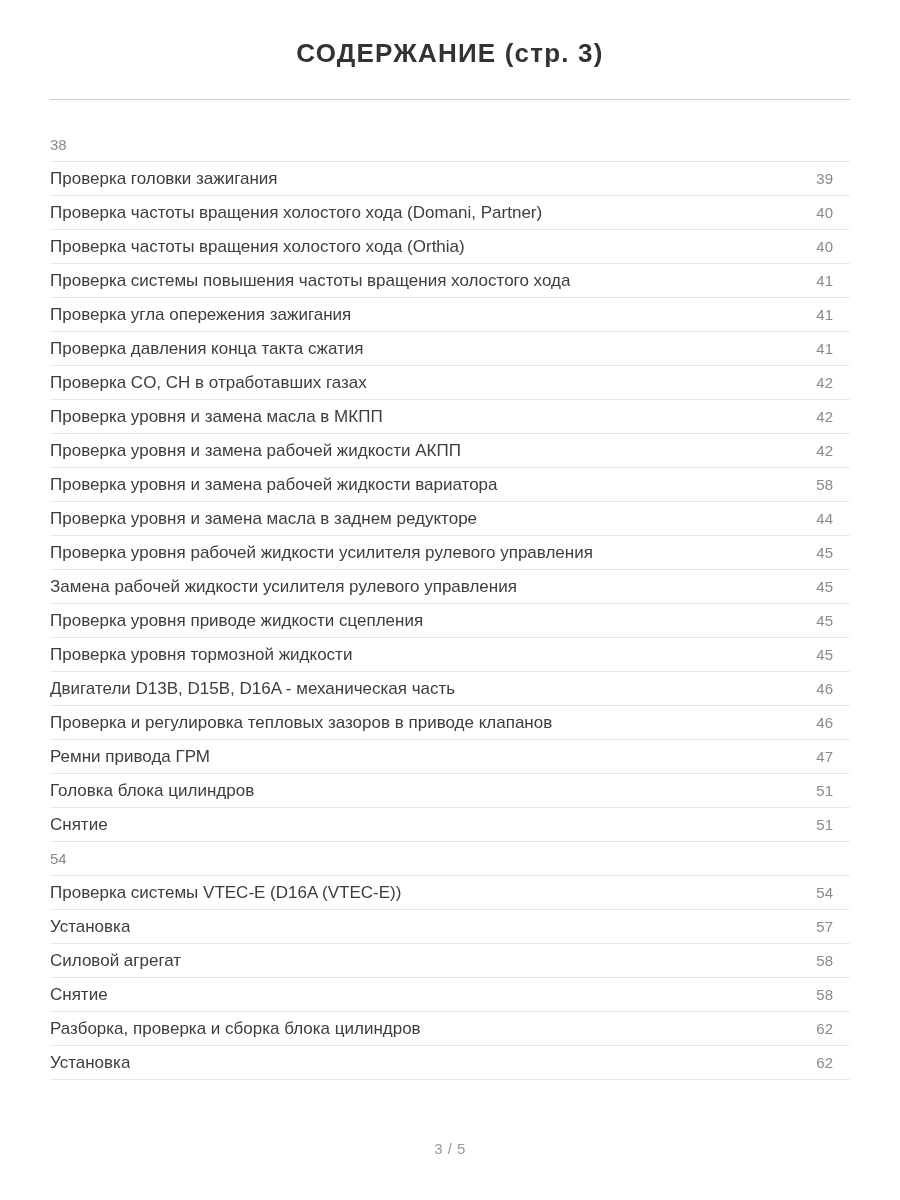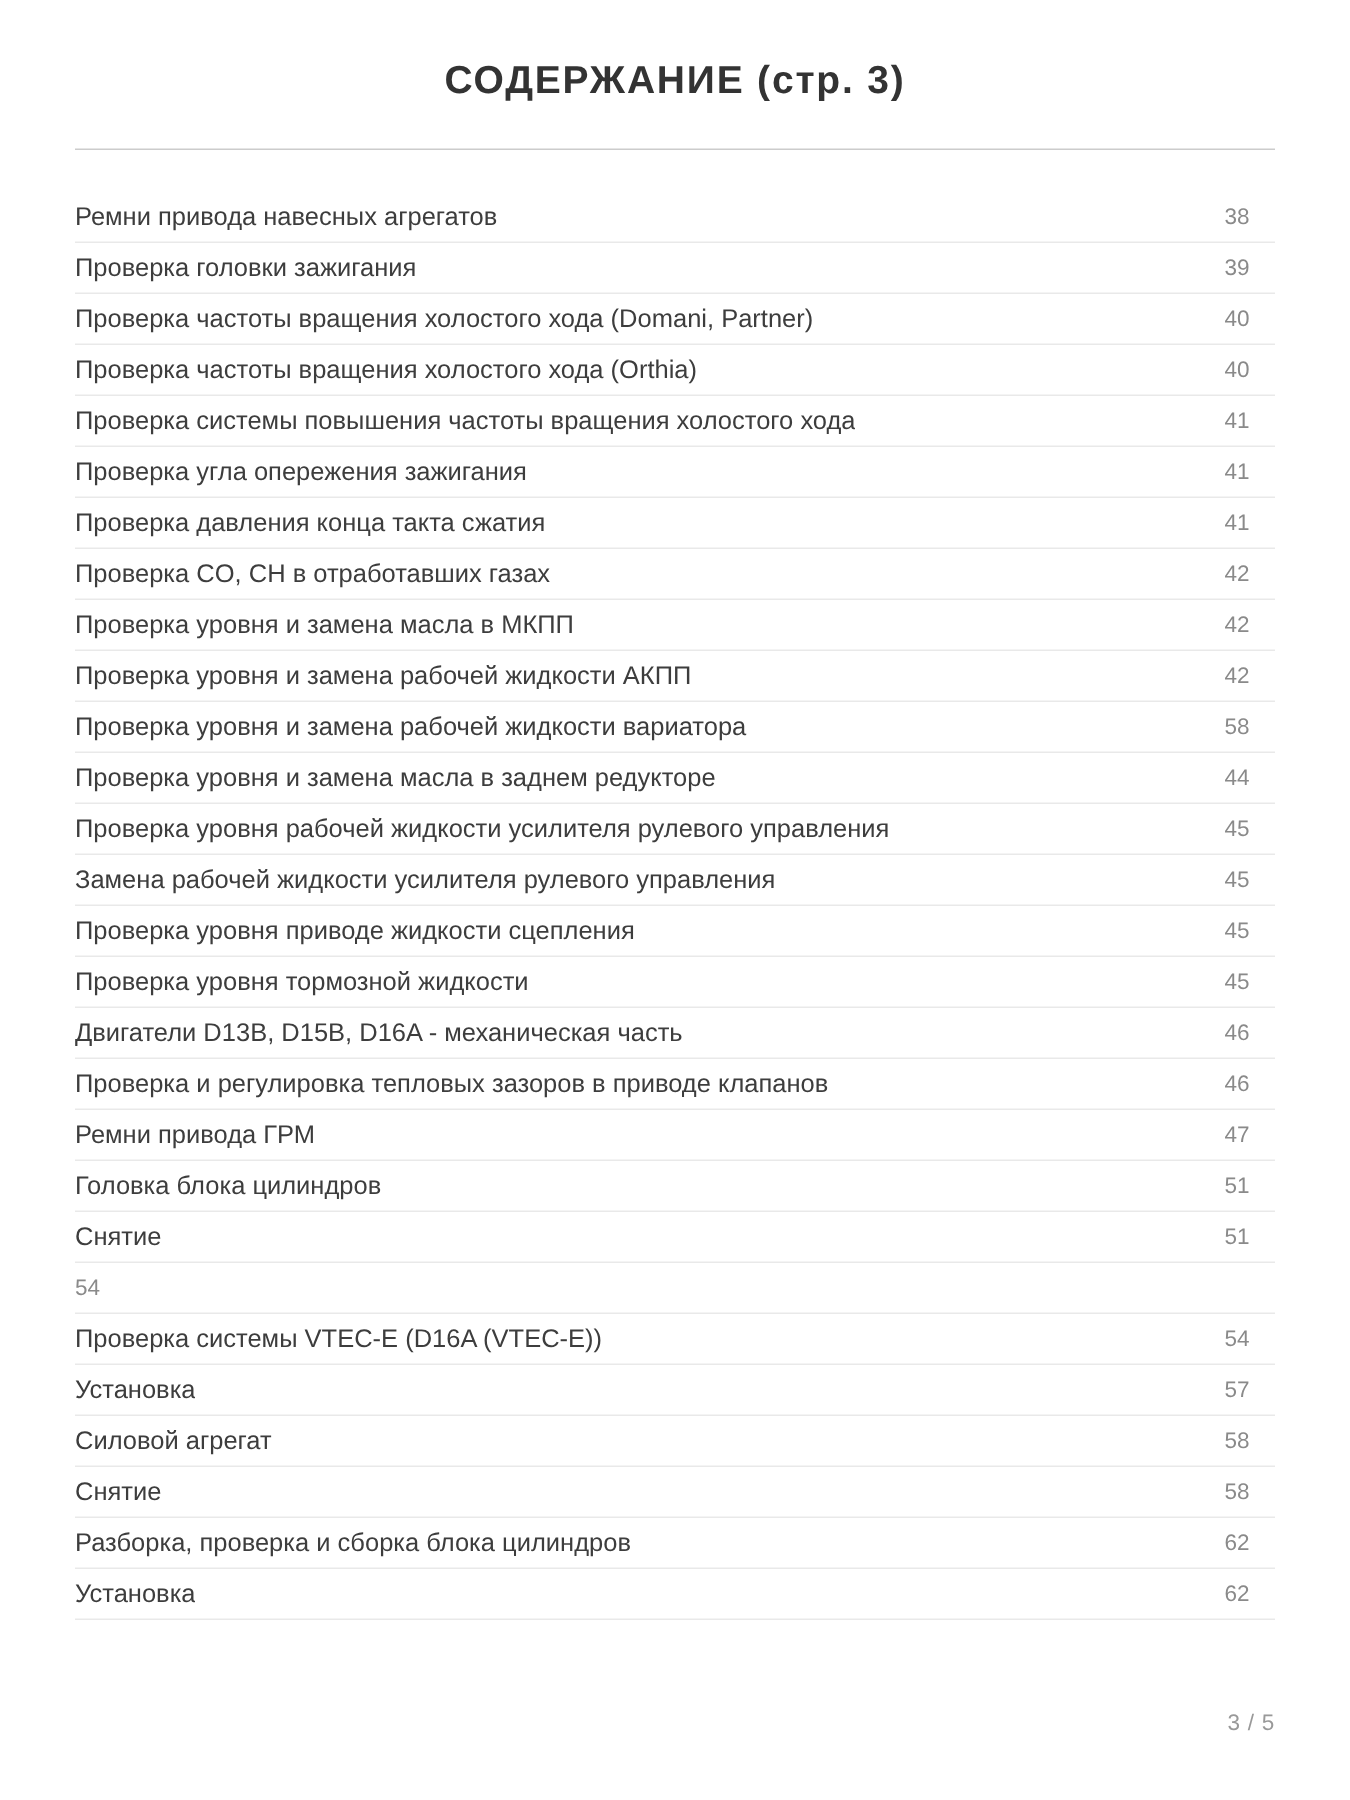--- a/index.html
+++ b/index.html
@@ -57,38 +57,37 @@
     font-size: 15px;
     color: var(--page-num-color, #8a8a8a);
     padding-right: 17px;
     flex-shrink: 0;
   }
   .footer {
     position: absolute;
     left: 0;
     right: 0;
     top: 1140px;
-    text-align: right;
+    text-align: center;
     font-size: 15px;
     color: var(--footer-color, #999999);
     letter-spacing: 0.5px;
   }
 </style>
 </head>
 <body>
 
 <div class="page">
 
   <h1 class="title">СОДЕРЖАНИЕ (стр. 3)</h1>
 
   <hr class="title-rule">
 
   <div class="toc-list" id="toc-list">
   <div class="toc-row">
-    <span class="label">Ремни привода навесных агрегатов</span>
     <span class="pagenum">38</span>
   </div>
 
   <div class="toc-row">
     <span class="label">Проверка головки зажигания</span>
     <span class="pagenum">39</span>
   </div>
 
   <div class="toc-row">
     <span class="label">Проверка частоты вращения холостого хода (Domani, Partner)</span>

